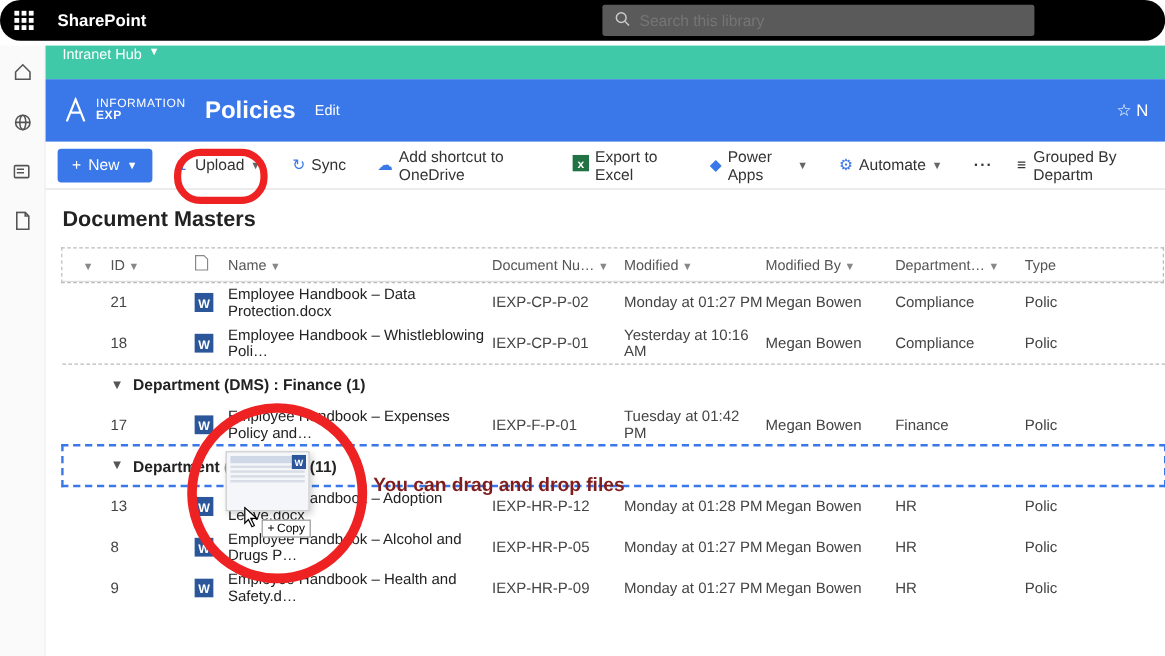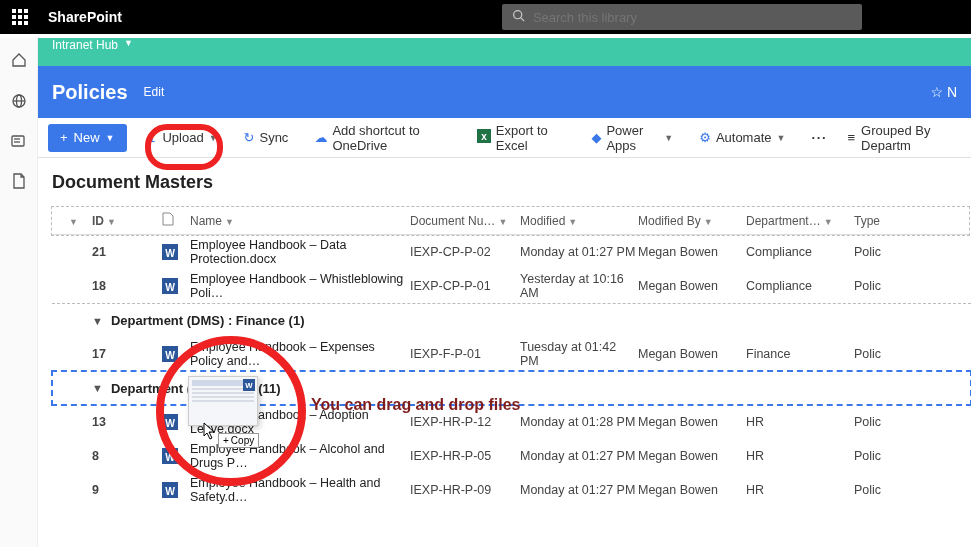--- a/index.html
+++ b/index.html
@@ -1,19 +1,19 @@
 <!DOCTYPE html>
 <html><head>
 <meta charset="utf-8">
 <style>
 * { margin: 0; padding: 0; box-sizing: border-box; font-family: "Segoe UI", Arial, sans-serif; }
 body { background: #fff; width: 971px; height: 547px; overflow: hidden; position: relative; }
 
 
-.topbar { background: #000; height: 34px; display: flex; align-items: center; padding: 0 12px; gap: 20px; }
+.topbar { background: #000; height: 34px; display: flex; align-items: center; padding: 0 12px; gap: 20px; border-radius: 19px; }
 .waffle { width: 16px; height: 16px; display: grid; grid-template-columns: repeat(3,4px); grid-template-rows: repeat(3,4px); gap: 2px; }
 .waffle span { background: #fff; }
 .app-title { color: #fff; font-weight: 600; font-size: 14px; }
 .search-wrap { margin-left: 360px; background: #5a5a5a; height: 26px; width: 360px; border-radius: 2px; display: flex; align-items: center; padding: 0 10px; gap: 8px; }
 .search-wrap .sicon { color: #ccc; font-size: 13px; }
 .search-wrap input { background: transparent; border: none; color: #ffffff; font-size: 13px; outline: none; flex: 1; }
 
 
 .leftrail { position: absolute; left: 0; top: 38px; bottom: 0; width: 38px; background: #fafafa; border-right: 1px solid #eee; display: flex; flex-direction: column; align-items: center; padding-top: 14px; gap: 22px; }
 .leftrail .ric { color: #555; font-size: 15px; }
@@ -48,21 +48,21 @@
 .redtext { position: absolute; color: #7f1d1d; font-weight: bold; font-size: 16px; pointer-events: none; }
 
 
 .libarea { padding: 14px 0 0 14px; }
 .libtitle { font-size: 18px; font-weight: 600; color: #222; margin-bottom: 14px; }
 
 
 .tbl { font-size: 12.5px; color: #333; }
 .hdrrow { display: flex; align-items: center; height: 28px; border-bottom: 1px solid #ddd; color: #555; font-size: 12px; outline: 1px dashed #bbb; margin-right: 2px; }
 .col-chev { width: 40px; text-align: center; }
-.col-id { width: 70px; font-weight: bold; }
+.col-id { width: 70px; }
 .col-icon { width: 28px; }
 .col-name { width: 220px; }
 .col-dnum { width: 110px; }
 .col-mod { width: 118px; }
 .col-modby { width: 108px; }
 .col-dept { width: 108px; }
 .col-type { width: 40px; }
 .ch { font-size: 9px; color: #888; margin-left: 3px; }
 
 .row { display: flex; align-items: center; height: 34px; color: #444; }
@@ -128,20 +128,29 @@
       </svg></span>
 </div>
 
 <div class="content">
   <div class="hubbar">
     <span>Intranet Hub</span>
     <span style="font-size:9px;">▼</span>
   </div>
 
   <div class="sitehdr">
+    <div class="logo">
+      <svg class="logo-mark" viewBox="0 0 24 24">
+          <path d="M4 22 L12 2 L20 22 M8 14 L16 14" stroke="#fff" stroke-width="2" fill="none"></path>
+        </svg>
+      <div class="logo-text">
+        <div>INFORMATION</div>
+        <div style="font-weight:bold;">EXP</div>
+      </div>
+    </div>
     <div class="page-title">Policies</div>
     <div class="edit-link">Edit</div>
     <div class="star">☆ <span>N</span></div>
   </div>
 
   <div class="cmdbar">
     <div class="newbtn">
       <span>+</span>
       <span>New</span>
       <span style="font-size:9px;">▼</span>

